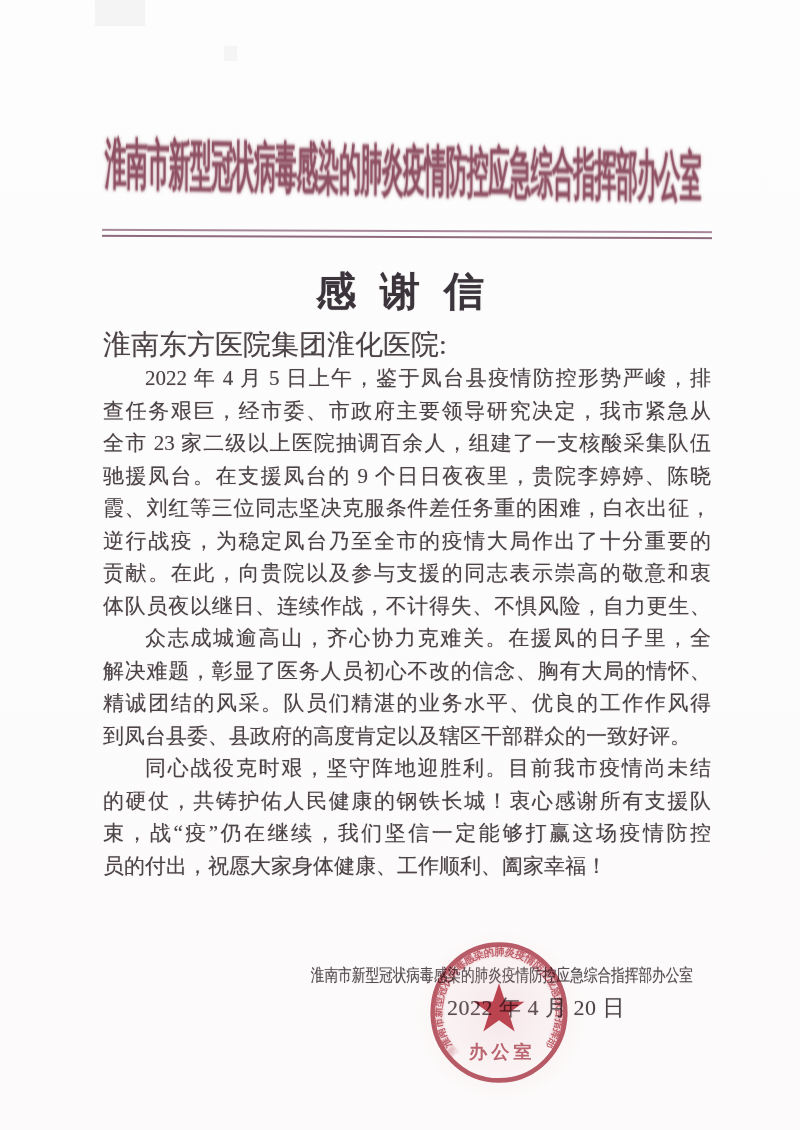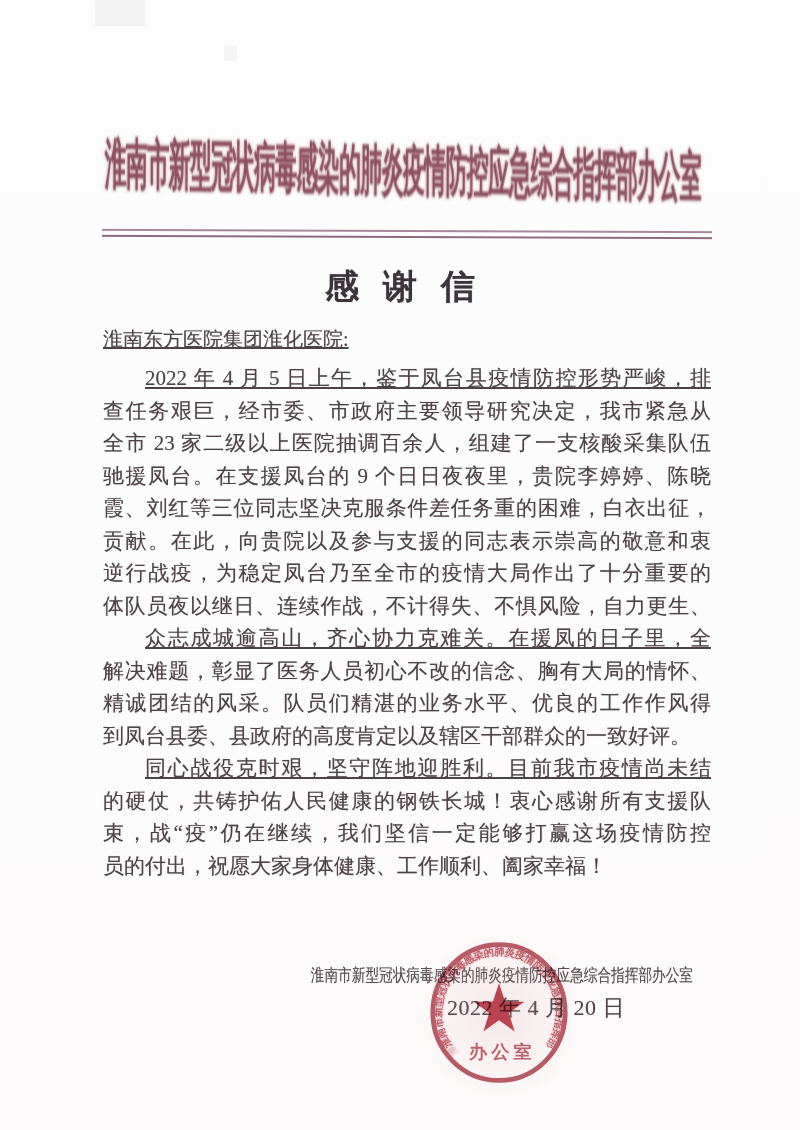--- a/index.html
+++ b/index.html
@@ -21,34 +21,34 @@
     text-shadow:0 0 2px rgba(142,80,98,0.55);
     filter:blur(0.4px);
   }
   .rule {
     position:absolute; top:230px; left:102px; width:610px; height:4px;
     border-top:2px solid #a8879a; border-bottom:2px solid #8f6a7d;
     transform:rotate(0.22deg); filter:blur(0.3px);
   }
   .title {
     position:absolute; top:264px; left:0; width:800px; text-align:center;
-    font-size:34px; font-weight:bold; color:#3b343b;
+    font-size:40px; font-weight:bold; color:#3b343b;
     letter-spacing:24px; padding-left:24px; box-sizing:border-box;
     text-shadow:0 0 1px rgba(60,52,60,0.5);
   }
   .salutation {
     position:absolute; top:326px; left:103px; width:608px;
-    font-size:20px; color:#4c4347; text-shadow:0 0 1px rgba(80,70,75,0.4);text-decoration:underline;
+    font-size:28px; color:#4c4347; text-shadow:0 0 1px rgba(80,70,75,0.4);
   }
   .bodytext {
     position:absolute; top:362px; left:103px; width:608px;
     font-size:21px; color:#4c4347; text-shadow:0 0 1px rgba(80,70,75,0.4);
   }
   .bodyline { height:32.5px; line-height:32.5px; text-align:justify; text-align-last:justify; }
-  .bodyline.indent { padding-left:42px;text-decoration:underline; }
+  .bodyline.indent { padding-left:42px; }
   .bodyline.plast { text-align-last:left; }
 
   .sigorg {
     position:absolute; top:963px; left:0; width:693px; text-align:right;
     font-size:17.5px; color:#564d51; white-space:nowrap;
     transform:scaleX(0.78); transform-origin:100% 50%;
     text-shadow:0 0 1px rgba(85,75,80,0.45);
   }
   .sigdate {
     position:absolute; top:993px; left:438px; width:196px; text-align:center;
@@ -87,22 +87,22 @@
   <div class="title">感谢信</div>
 
   <div class="salutation">淮南东方医院集团淮化医院:</div>
 
   <div class="bodytext" id="body-paragraphs">
       <div class="bodyline indent">2022 年 4 月 5 日上午，鉴于凤台县疫情防控形势严峻，排</div>
       <div class="bodyline">查任务艰巨，经市委、市政府主要领导研究决定，我市紧急从</div>
       <div class="bodyline">全市 23 家二级以上医院抽调百余人，组建了一支核酸采集队伍</div>
       <div class="bodyline">驰援凤台。在支援凤台的 9 个日日夜夜里，贵院李婷婷、陈晓</div>
       <div class="bodyline">霞、刘红等三位同志坚决克服条件差任务重的困难，白衣出征，</div>
+      <div class="bodyline">逆行战疫，为稳定凤台乃至全市的疫情大局作出了十分重要的</div>
       <div class="bodyline">贡献。在此，向贵院以及参与支援的同志表示崇高的敬意和衷</div>
-      <div class="bodyline">逆行战疫，为稳定凤台乃至全市的疫情大局作出了十分重要的</div>
       <div class="bodyline">体队员夜以继日、连续作战，不计得失、不惧风险，自力更生、</div>
       <div class="bodyline indent">众志成城逾高山，齐心协力克难关。在援凤的日子里，全</div>
       <div class="bodyline">解决难题，彰显了医务人员初心不改的信念、胸有大局的情怀、</div>
       <div class="bodyline">精诚团结的风采。队员们精湛的业务水平、优良的工作作风得</div>
       <div class="bodyline plast">到凤台县委、县政府的高度肯定以及辖区干部群众的一致好评。</div>
       <div class="bodyline indent">同心战役克时艰，坚守阵地迎胜利。目前我市疫情尚未结</div>
       <div class="bodyline">的硬仗，共铸护佑人民健康的钢铁长城！衷心感谢所有支援队</div>
       <div class="bodyline">束，战“疫”仍在继续，我们坚信一定能够打赢这场疫情防控</div>
       <div class="bodyline plast">员的付出，祝愿大家身体健康、工作顺利、阖家幸福！</div>
     </div>

